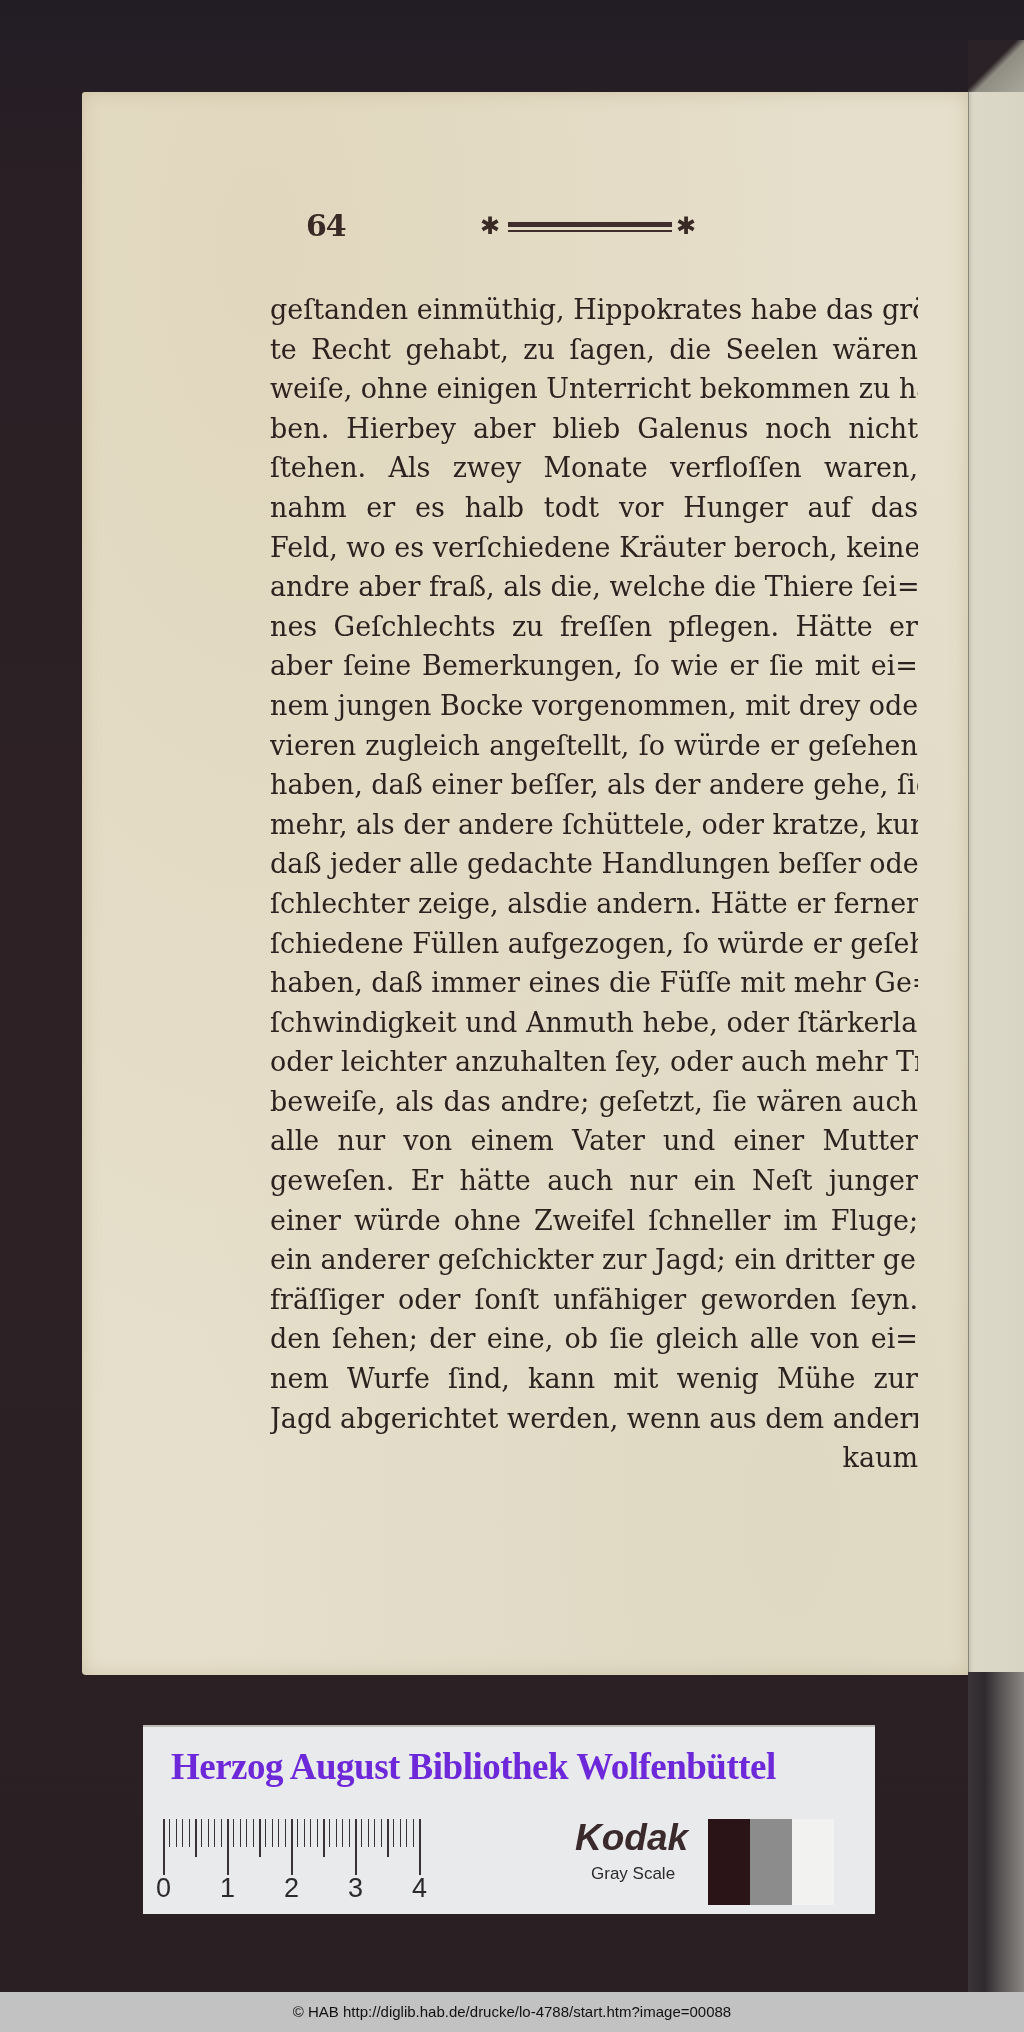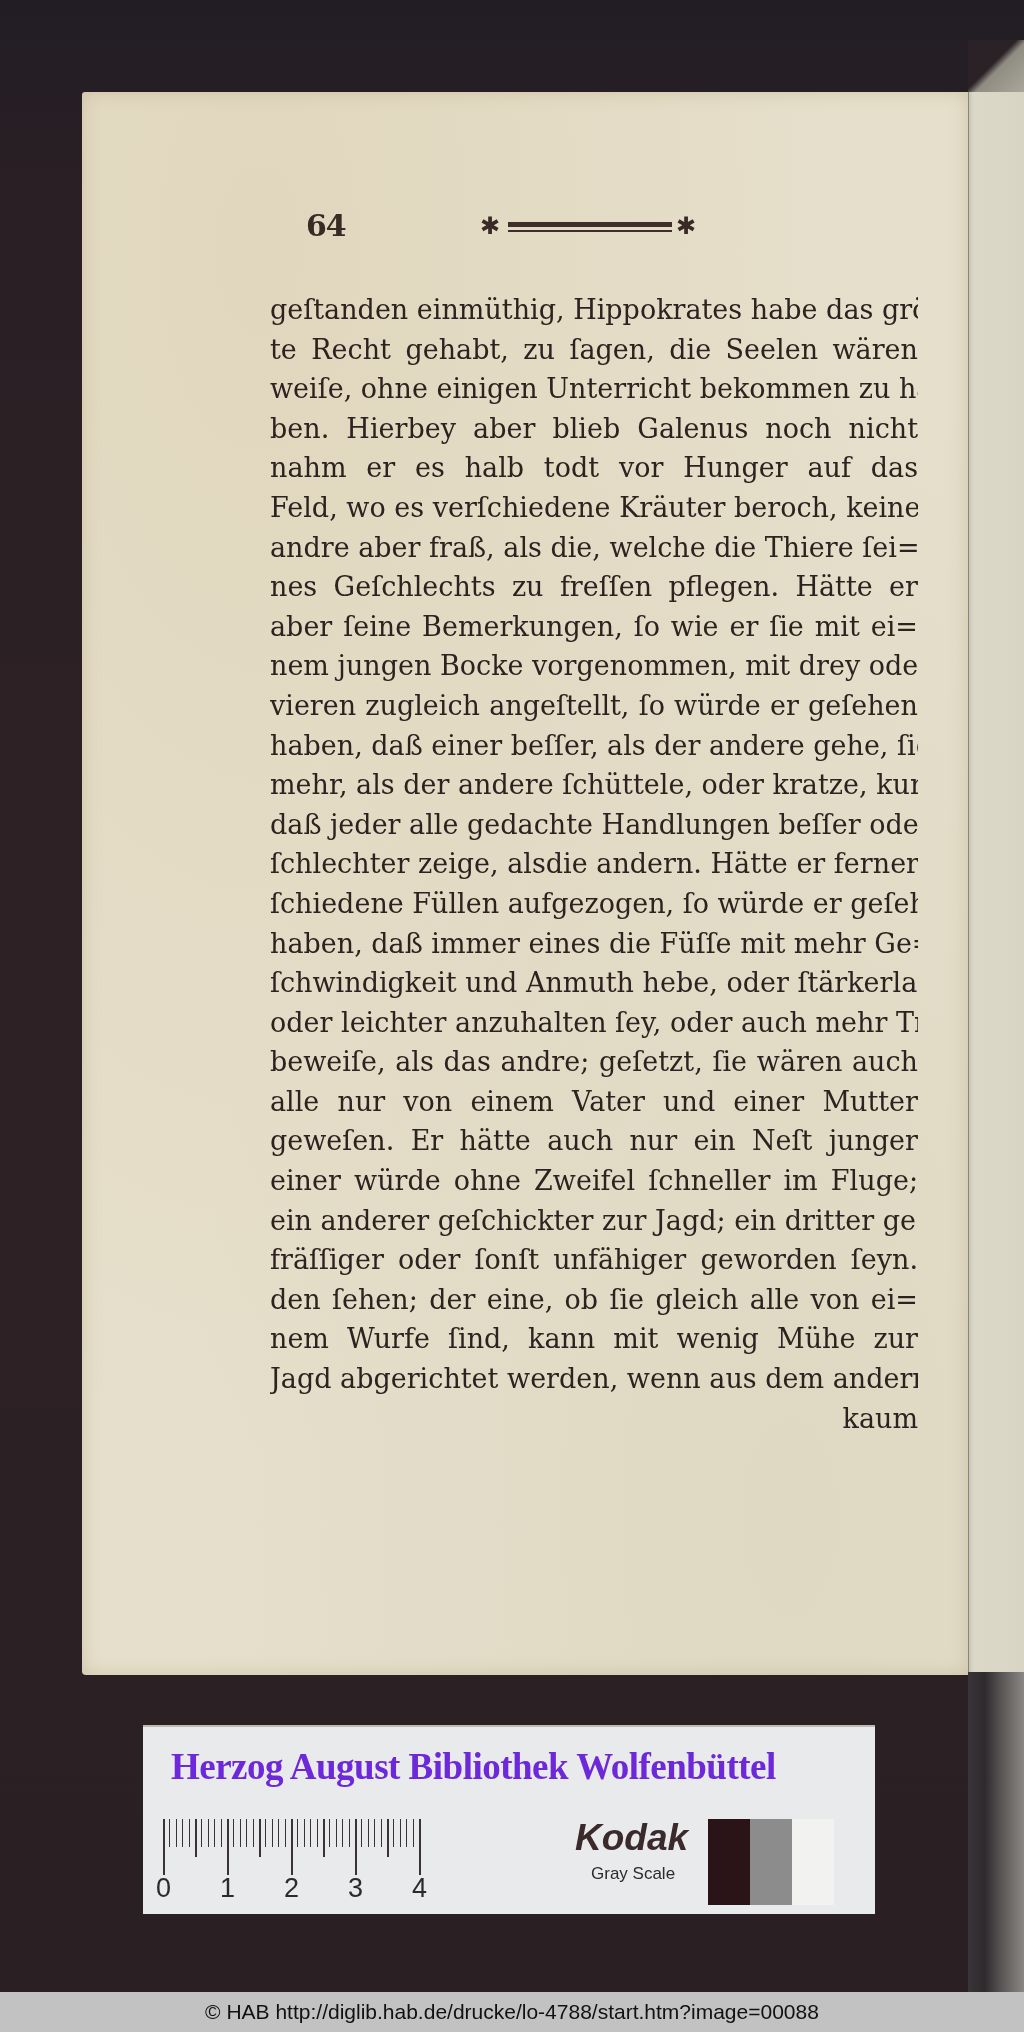--- a/index.html
+++ b/index.html
@@ -91,21 +91,21 @@
     }
     .grayscale-label {
       position: absolute; left: 448px; top: 137px;
       font-family: "Liberation Sans", sans-serif; font-size: 17px; color: #2c2a2b;
     }
     .swatches { position: absolute; left: 565px; top: 92px; height: 86px; width: 140px; }
     .swatch { position: absolute; top: 0; height: 86px; }
     .footer {
       position: absolute; left: 0; top: 1992px; width: 1024px; height: 40px;
       background: #c2c2c2;
-      font-family: "Liberation Sans", sans-serif; font-size: 21px; color: #111;
+      font-family: "Liberation Sans", sans-serif; font-size: 15px; color: #111;
       text-align: center; line-height: 40px;
     }
   </style>
 </head>
 <body>
 
 <div class="frame-bg"></div>
 <div class="facing-edge-top"></div>
 <div class="facing-edge"></div>
 <div class="facing-edge-bottom"></div>
@@ -120,20 +120,21 @@
     <div class="bar2"></div>
     <span class="star" style="left:196px">✱</span>
   </div>
 </div>
 
 <div class="text-block" id="text-block">
     <div class="text-line">geſtanden einmüthig, Hippokrates habe das größ=</div>
     <div class="text-line">te Recht gehabt, zu ſagen, die Seelen wären</div>
     <div class="text-line">weiſe, ohne einigen Unterricht bekommen zu ha=</div>
     <div class="text-line">ben. Hierbey aber blieb Galenus noch nicht</div>
+    <div class="text-line">ſtehen. Als zwey Monate verfloſſen waren,</div>
     <div class="text-line">nahm er es halb todt vor Hunger auf das</div>
     <div class="text-line">Feld, wo es verſchiedene Kräuter beroch, keine</div>
     <div class="text-line">andre aber fraß, als die, welche die Thiere ſei=</div>
     <div class="text-line">nes Geſchlechts zu freſſen pflegen. Hätte er</div>
     <div class="text-line">aber ſeine Bemerkungen, ſo wie er ſie mit ei=</div>
     <div class="text-line">nem jungen Bocke vorgenommen, mit drey oder</div>
     <div class="text-line">vieren zugleich angeſtellt, ſo würde er geſehen</div>
     <div class="text-line">haben, daß einer beſſer, als der andere gehe, ſich</div>
     <div class="text-line">mehr, als der andere ſchüttele, oder kratze, kurz,</div>
     <div class="text-line">daß jeder alle gedachte Handlungen beſſer oder</div>

